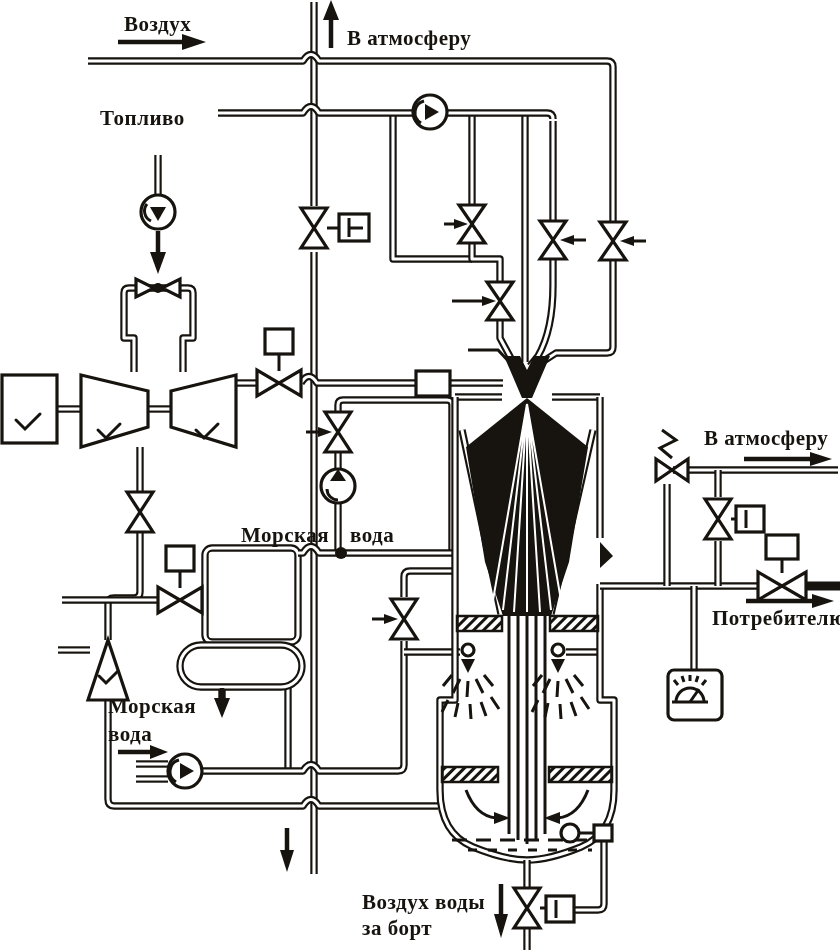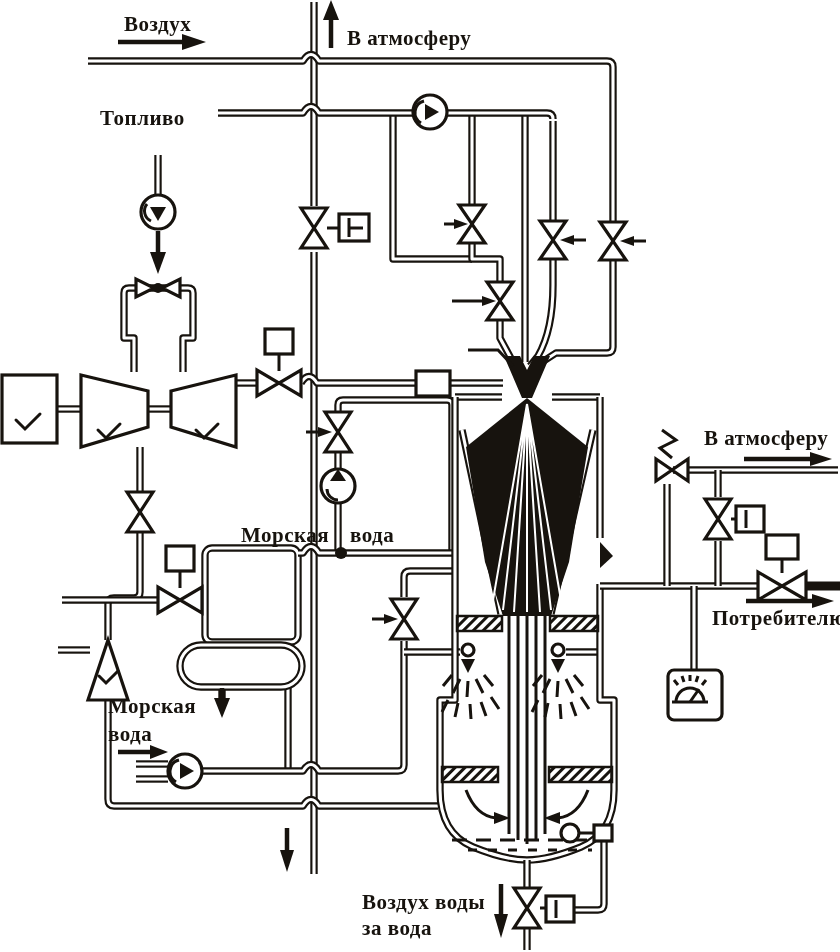--- a/index.html
+++ b/index.html
@@ -395,15 +395,15 @@
 <div class="lbl" style="left:124px;top:12px">Воздух</div>
 <div class="lbl" style="left:347px;top:26px">В  атмосферу</div>
 <div class="lbl center" style="left:100px;top:106px;width:118px">Топливо</div>
 <div class="lbl" style="left:241px;top:523px">Морская</div>
 <div class="lbl" style="left:350px;top:523px">вода</div>
 <div class="lbl center" style="left:108px;top:694px;width:104px">Морская</div>
 <div class="lbl center" style="left:108px;top:722px;width:104px">вода</div>
 <div class="lbl" style="left:704px;top:426px">В  атмосферу</div>
 <div class="lbl" style="left:712px;top:606px">Потребителю</div>
 <div class="lbl center" style="left:362px;top:890px;width:126px">Воздух воды</div>
-<div class="lbl center" style="left:362px;top:916px;width:126px">за вода</div>
+<div class="lbl center" style="left:362px;top:916px;width:126px">за борт</div>
 
 </div>
 
 </body></html>

